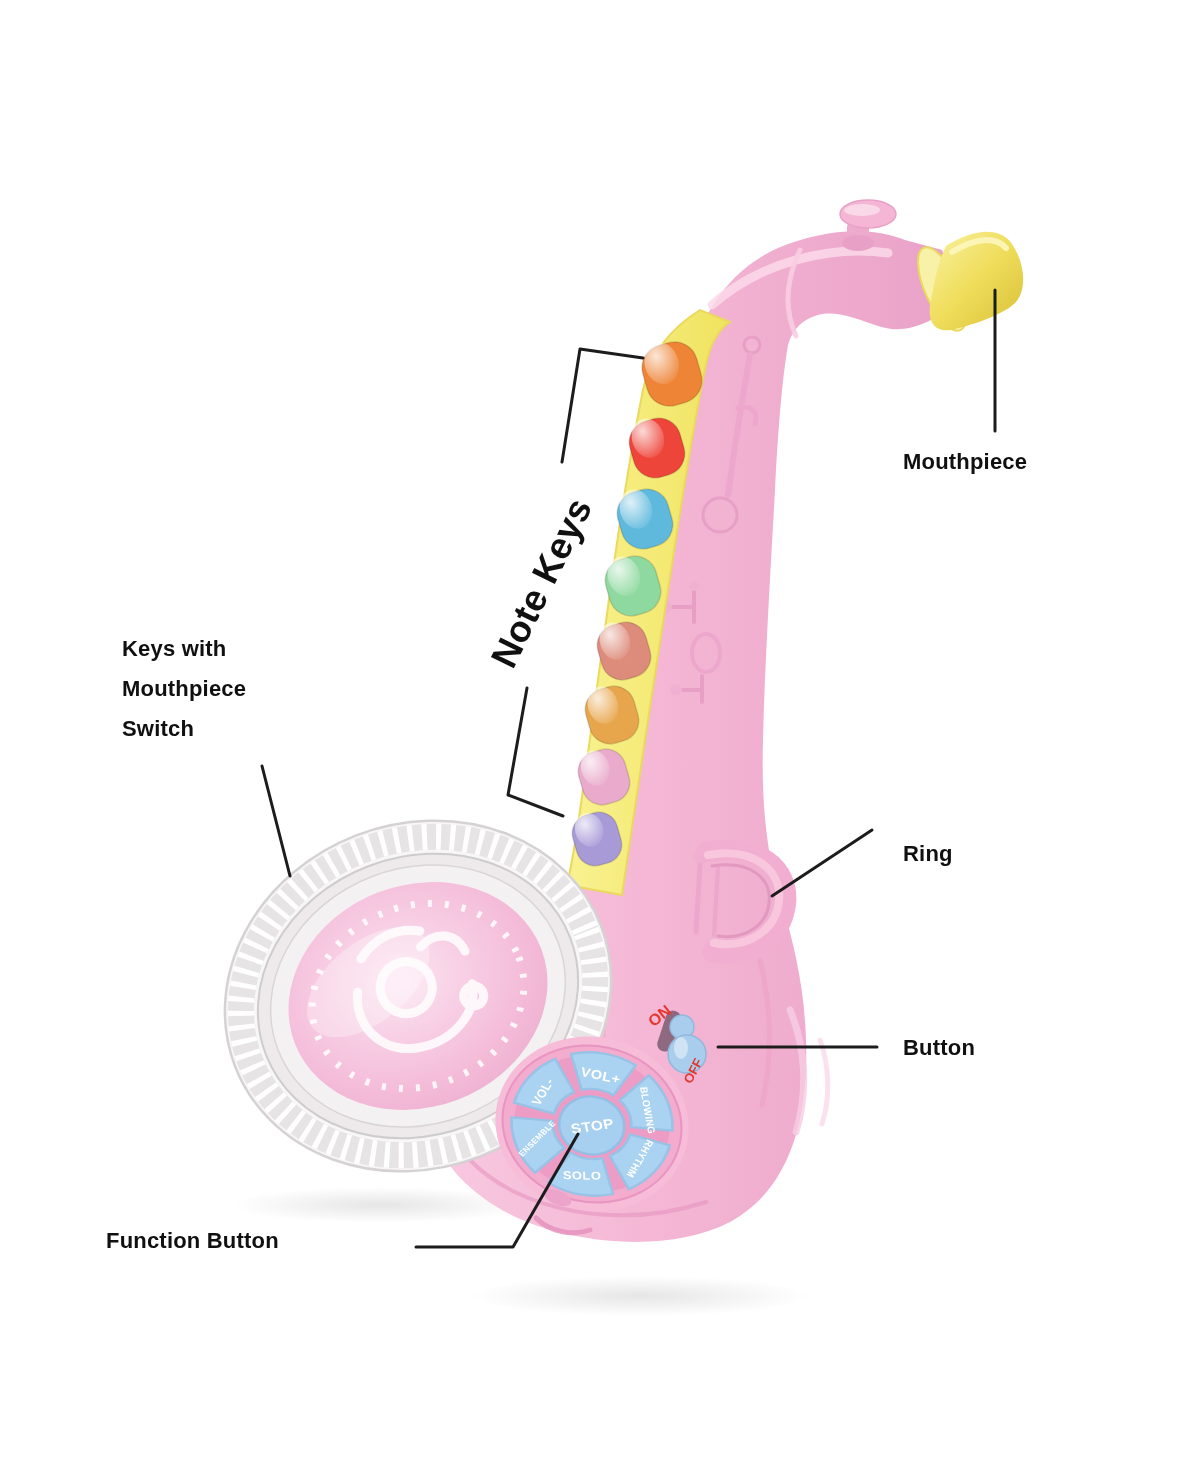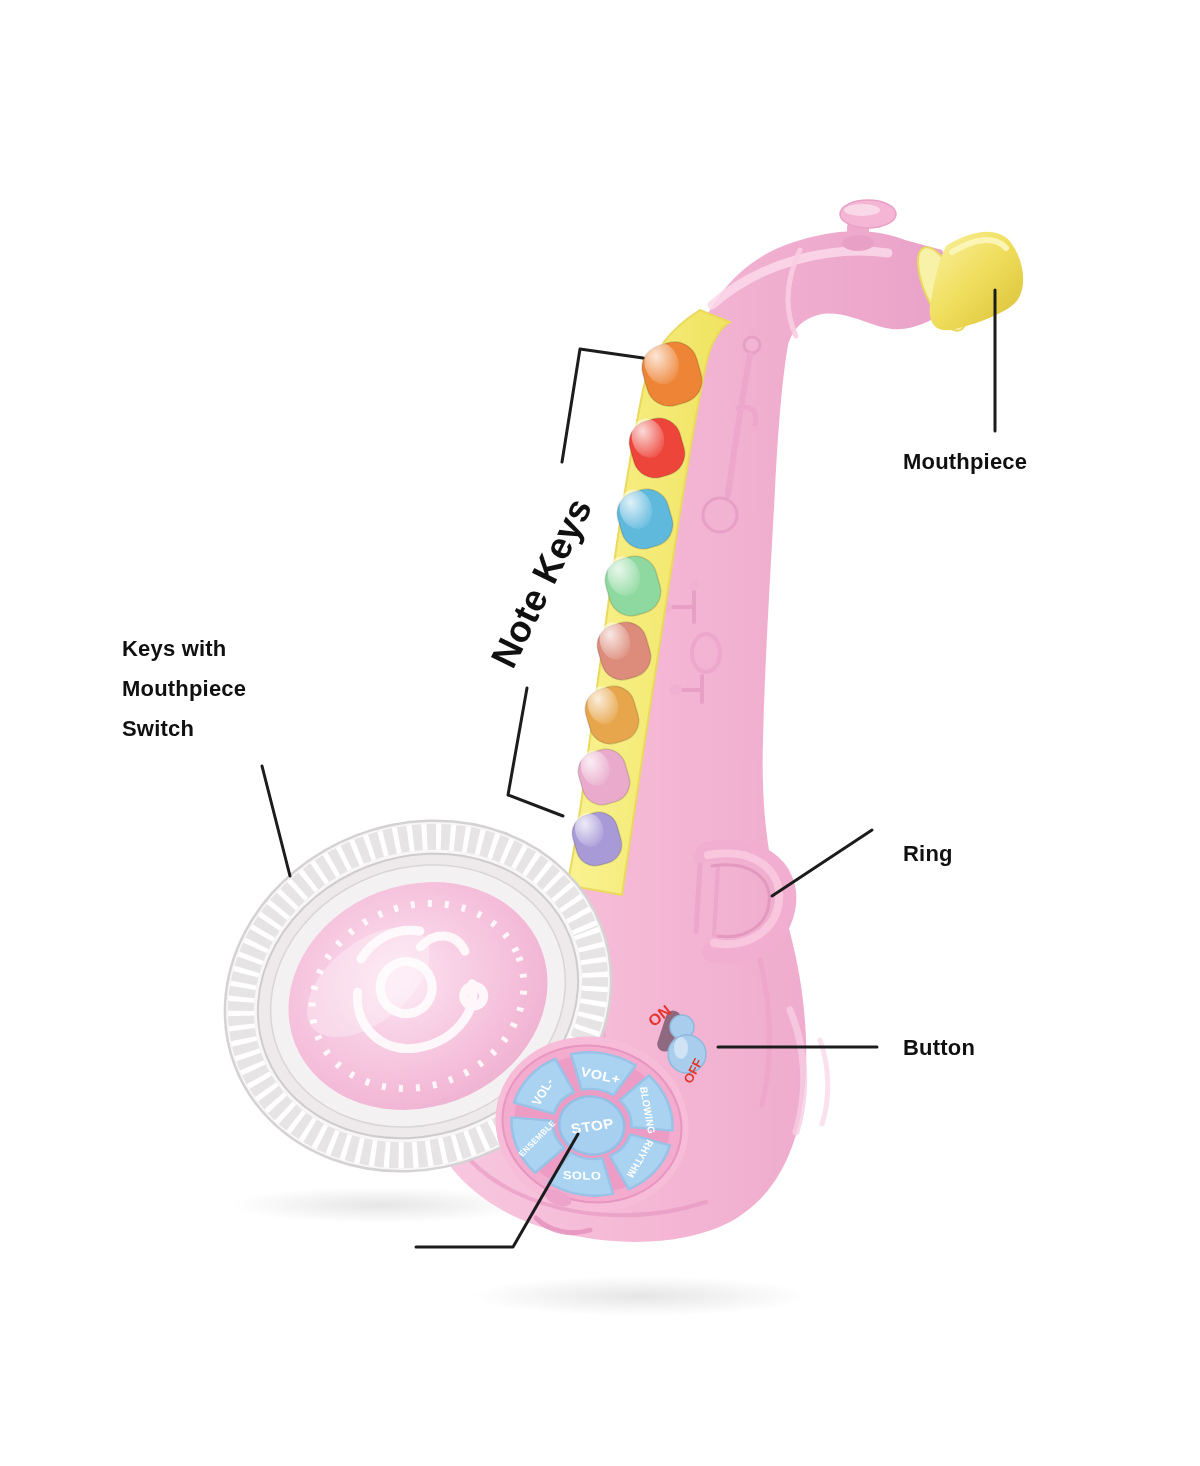--- a/index.html
+++ b/index.html
@@ -241,14 +241,15 @@
 
 <div class="callout" style="left:903px;top:442px;">Mouthpiece</div>
 <div class="callout rotated" style="left:417px;top:563px;">Note Keys</div>
 <div class="callout" style="left:122px;top:629px;">
   <div>Keys with</div>
   <div>Mouthpiece</div>
   <div>Switch</div>
 </div>
 <div class="callout" style="left:903px;top:808px;margin-top:26px;">Ring</div>
 <div class="callout" style="left:903px;top:1028px;">Button</div>
+<div class="callout" style="left:106px;top:1221px;">Function Button</div>
 
 </div>
 
 </body></html>

